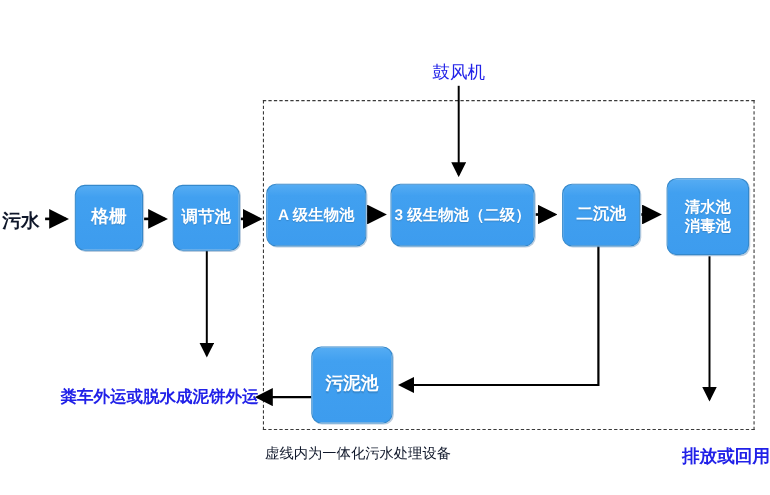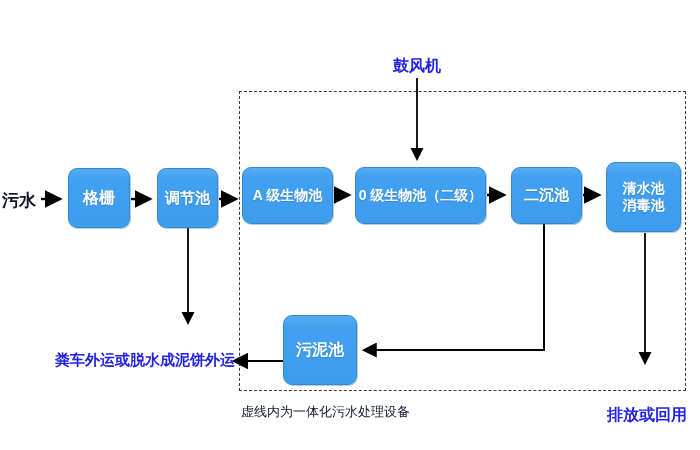--- a/index.html
+++ b/index.html
@@ -60,42 +60,42 @@
     <line x1="583" y1="195" x2="599" y2="195" stroke="#000" stroke-width="2.4" marker-end="url(#arr)"></line>
     <line x1="417" y1="78" x2="417" y2="159" stroke="#000" stroke-width="1.8" marker-end="url(#arr)"></line>
     <line x1="188" y1="228" x2="188" y2="323" stroke="#000" stroke-width="1.8" marker-end="url(#arr)"></line>
     <path d="M544,224 L544,350 L364,350" fill="none" stroke="#000" stroke-width="2" marker-end="url(#arr)"></path>
     <line x1="283" y1="361" x2="234" y2="361" stroke="#000" stroke-width="2.2" marker-end="url(#arr)"></line>
     <line x1="645" y1="233" x2="645" y2="363" stroke="#000" stroke-width="1.8" marker-end="url(#arr)"></line>
   </svg>
 
   <div class="lbl lbl-black" style="left:2px; top:189px; font-size:17px; font-weight:bold;">污水</div>
 
-  <div class="lbl lbl-blue" style="left:393px; top:56px; font-size:16px; font-weight:bold;">鼓风机</div>
+  <div class="lbl lbl-blue" style="left:393px; top:56px; font-size:16px; font-weight:normal;">鼓风机</div>
 
   <div class="lbl lbl-black" style="left:241px; top:403px; font-size:13px;">虚线内为一体化污水处理设备</div>
 
   <div class="lbl lbl-blue" style="left:55px; top:351px; font-size:15px; font-weight:bold;">粪车外运或脱水成泥饼外运</div>
 
-  <div class="lbl lbl-blue" style="left:607px; top:405px; font-size:16px; font-weight:bold;">排放或回用</div>
+  <div class="lbl lbl-blue" style="left:620px; top:405px; font-size:16px; font-weight:bold;">排放或回用</div>
 
   <div class="node" style="left:68px;  top:168px; width:62px;  height:60px; font-size:16px;">
     <span>格栅</span>
   </div>
 
   <div class="node" style="left:157px; top:168px; width:61px;  height:60px; font-size:15px;">
     <span>调节池</span>
   </div>
 
   <div class="node" style="left:242px; top:167px; width:91px;  height:57px; font-size:14px;">
     <span>A 级生物池</span>
   </div>
 
   <div class="node" style="left:355px; top:167px; width:131px; height:57px; font-size:14px;">
-    <span>0 级生物池（二级）</span>
+    <span>3 级生物池（二级）</span>
   </div>
 
   <div class="node" style="left:511px; top:167px; width:71px;  height:57px; font-size:15px;">
     <span>二沉池</span>
   </div>
 
   <div class="node" style="left:606px; top:162px; width:75px;  height:70px; font-size:14px;">
     <span>清水池</span>
     <span>消毒池</span>
   </div>

